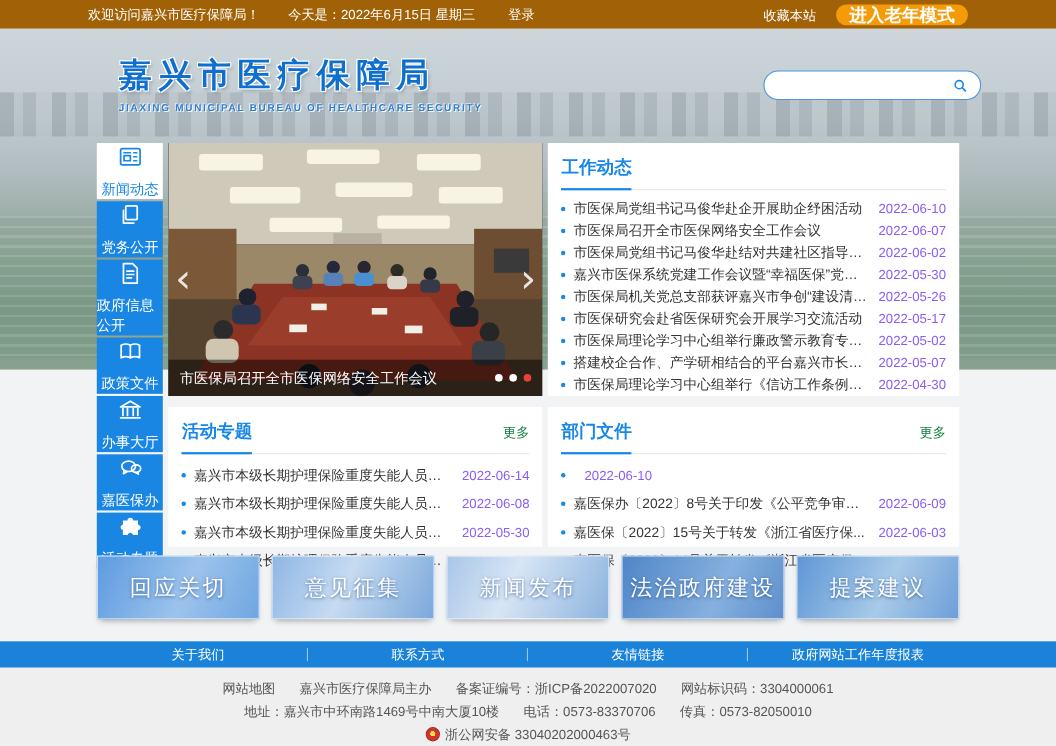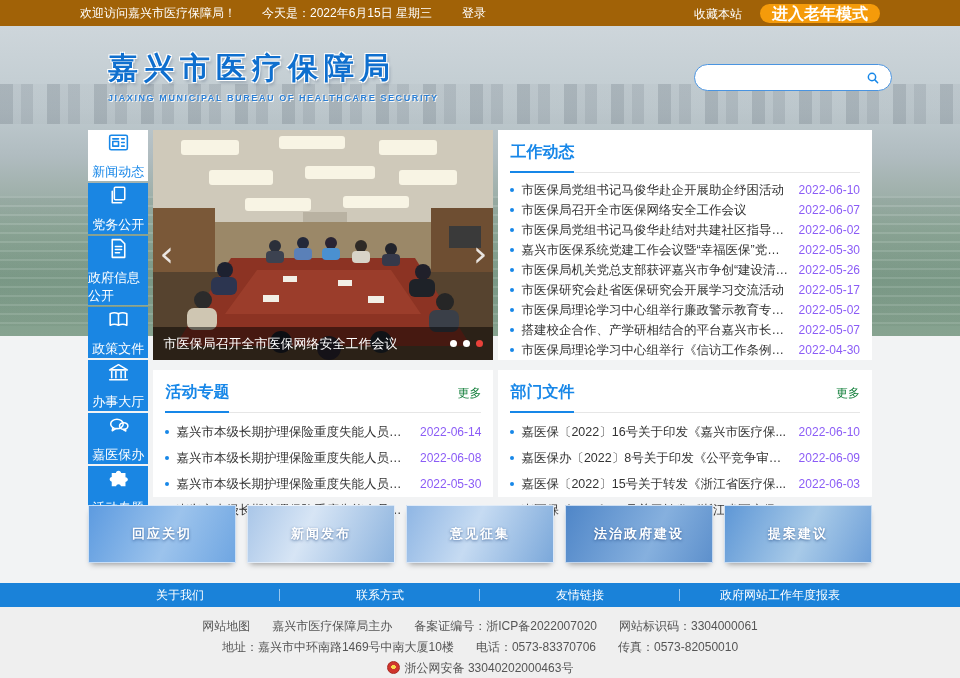--- a/index.html
+++ b/index.html
@@ -78,21 +78,21 @@
   .bullet{ width:4px; height:4px; border-radius:50%; background:#1787e8; margin-right:7px; flex:none; }
   .row-text{ flex:1; color:#333; white-space:nowrap; overflow:hidden; text-overflow:ellipsis; }
   .row-date{ color:#8b5cf6; margin-left:10px; font-size:12px; flex:none; }
   .lower-row{ display:flex; gap:5px; margin-top:10px; height:127px; }
   .notices-panel{ width:340px; }
   .docs-panel{ flex:1; }
   .lower-list{ margin-top:6px; }
   
   .banners-row{ display:flex; gap:11px; margin-top:8px; height:58px; }
   .banner{ flex:1; display:flex; align-items:center; justify-content:center; color:#fff;
-    font-size:13px; font-weight:bold; letter-spacing:2px; cursor:pointer;
+    font-size:20px; font-weight:normal; letter-spacing:2px; cursor:pointer;
     text-shadow:0 1px 3px rgba(20,60,120,.65); border:1px solid rgba(255,255,255,.65);
     box-shadow:0 4px 6px -3px rgba(0,0,0,.4); }
   .banner.b0{ background:linear-gradient(115deg,#5d9be0,#9cc3ec 55%,#6fa6e2); }
   .banner.b1{ background:linear-gradient(115deg,#8fb6e4,#c6dbf2 45%,#7ba8da); }
   .banner.b2{ background:linear-gradient(115deg,#a9c6e8,#d7e5f5 40%,#8cb3de); }
   .banner.b3{ background:linear-gradient(115deg,#4f86c8,#86b0de 60%,#5d90cc); }
   .banner.b4{ background:linear-gradient(115deg,#5e97d6,#a8cae8 55%,#6d9fd8); }
   
   .footer-nav{ margin-top:20px; height:24px; background:#1a82d9; }
   .footer-nav-inner{ width:800px; margin:0 auto; height:100%; display:flex; }
@@ -378,21 +378,20 @@
         </section>
 
         <section class="panel docs-panel">
           <div class="section-head">
             <span class="section-title">部门文件</span>
             <span class="more">更多</span>
           </div>
           <div class="lower-list">
             <div class="row">
                 <span class="bullet"></span>
-                <span class="row-text">嘉医保〔2022〕16号关于印发《嘉兴市医疗保...</span>
                 <span class="row-date">2022-06-10</span>
               </div>
             <div class="row">
                 <span class="bullet"></span>
                 <span class="row-text">嘉医保办〔2022〕8号关于印发《公平竞争审查...</span>
                 <span class="row-date">2022-06-09</span>
               </div>
             <div class="row">
                 <span class="bullet"></span>
                 <span class="row-text">嘉医保〔2022〕15号关于转发《浙江省医疗保...</span>
@@ -404,22 +403,22 @@
                 <span class="row-date">2022-05-16</span>
               </div>
           </div>
         </section>
       </div>
     </div>
   </div>
 
   <div class="banners-row">
     <div class="banner b0">回应关切</div>
+    <div class="banner b1">意见征集</div>
     <div class="banner b2">新闻发布</div>
-    <div class="banner b1">意见征集</div>
     <div class="banner b3">法治政府建设</div>
     <div class="banner b4">提案建议</div>
   </div>
 </div>
 
 <div class="footer-nav">
   <div class="footer-nav-inner">
     <span class="fnav-item">关于我们</span>
     <span class="fnav-item">联系方式</span>
     <span class="fnav-item">友情链接</span>

